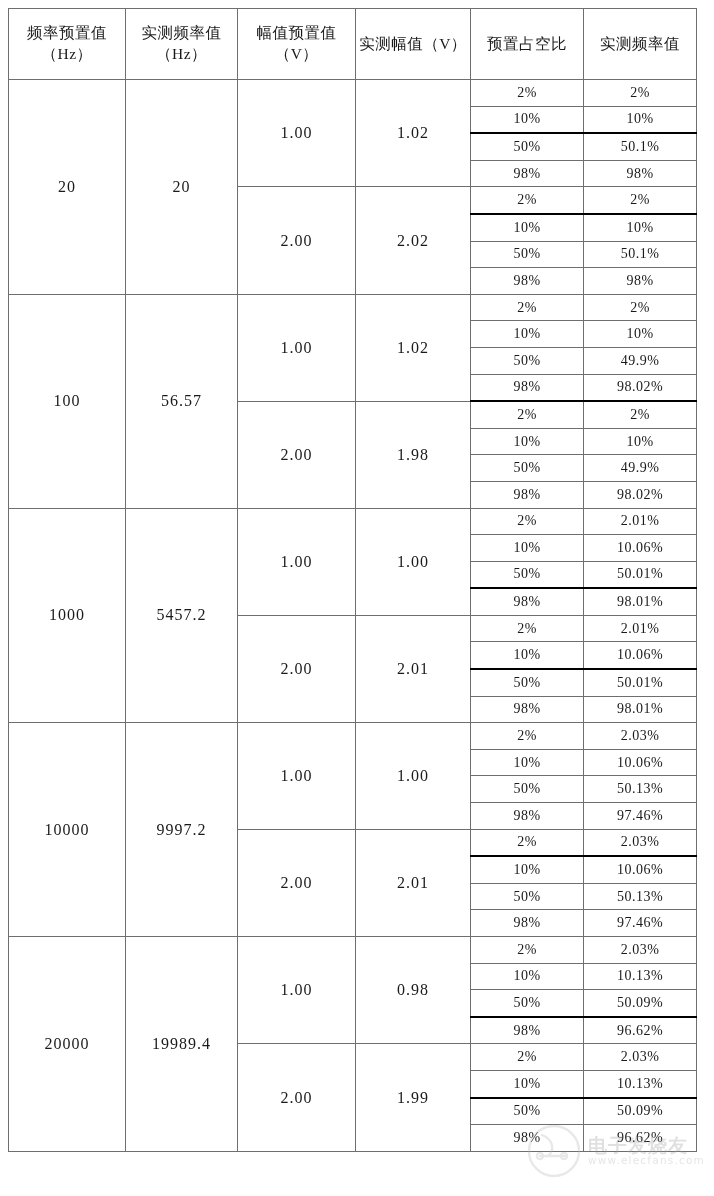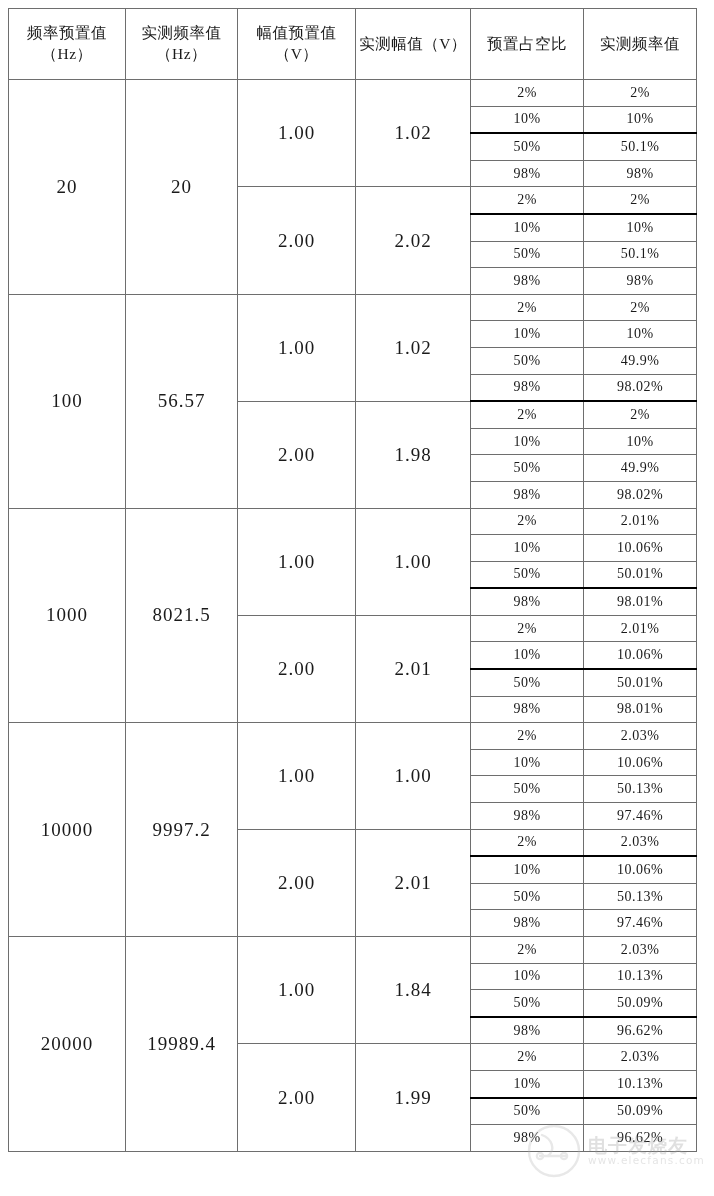--- a/index.html
+++ b/index.html
@@ -75,21 +75,21 @@
   }
 
   td.duty {
     height: 25.6px;
     font-size: 14px;
     letter-spacing: 0.5px;
   }
 
   td.freq-cell,
   td.amp-cell {
-    font-size: 19px;
+    font-size: 16px;
     letter-spacing: 1px;
   }
 
   
   td.hr-bold {
     border-bottom: 2.5px solid #000000 !important;
   }
 
   
   td.block-end {
@@ -250,21 +250,21 @@
         <tr>
           <td class="duty">50%</td>
           <td class="duty">49.9%</td>
         </tr>
         <tr>
           <td class="duty block-end">98%</td>
           <td class="duty block-end">98.02%</td>
         </tr>
         <tr>
           <td class="freq-cell" rowspan="8">1000</td>
-          <td class="freq-cell" rowspan="8">8021.5</td>
+          <td class="freq-cell" rowspan="8">5457.2</td>
           <td class="amp-cell sub-end" rowspan="4">1.00</td>
           <td class="amp-cell sub-end" rowspan="4">1.00</td>
           <td class="duty">2%</td>
           <td class="duty">2.01%</td>
         </tr>
         <tr>
           <td class="duty">10%</td>
           <td class="duty">10.06%</td>
         </tr>
         <tr>
@@ -328,21 +328,21 @@
           <td class="duty">50.13%</td>
         </tr>
         <tr>
           <td class="duty block-end">98%</td>
           <td class="duty block-end">97.46%</td>
         </tr>
         <tr>
           <td class="freq-cell" rowspan="8">20000</td>
           <td class="freq-cell" rowspan="8">19989.4</td>
           <td class="amp-cell sub-end" rowspan="4">1.00</td>
-          <td class="amp-cell sub-end" rowspan="4">1.84</td>
+          <td class="amp-cell sub-end" rowspan="4">0.98</td>
           <td class="duty">2%</td>
           <td class="duty">2.03%</td>
         </tr>
         <tr>
           <td class="duty">10%</td>
           <td class="duty">10.13%</td>
         </tr>
         <tr>
           <td class="duty hr-bold">50%</td>
           <td class="duty hr-bold">50.09%</td>

